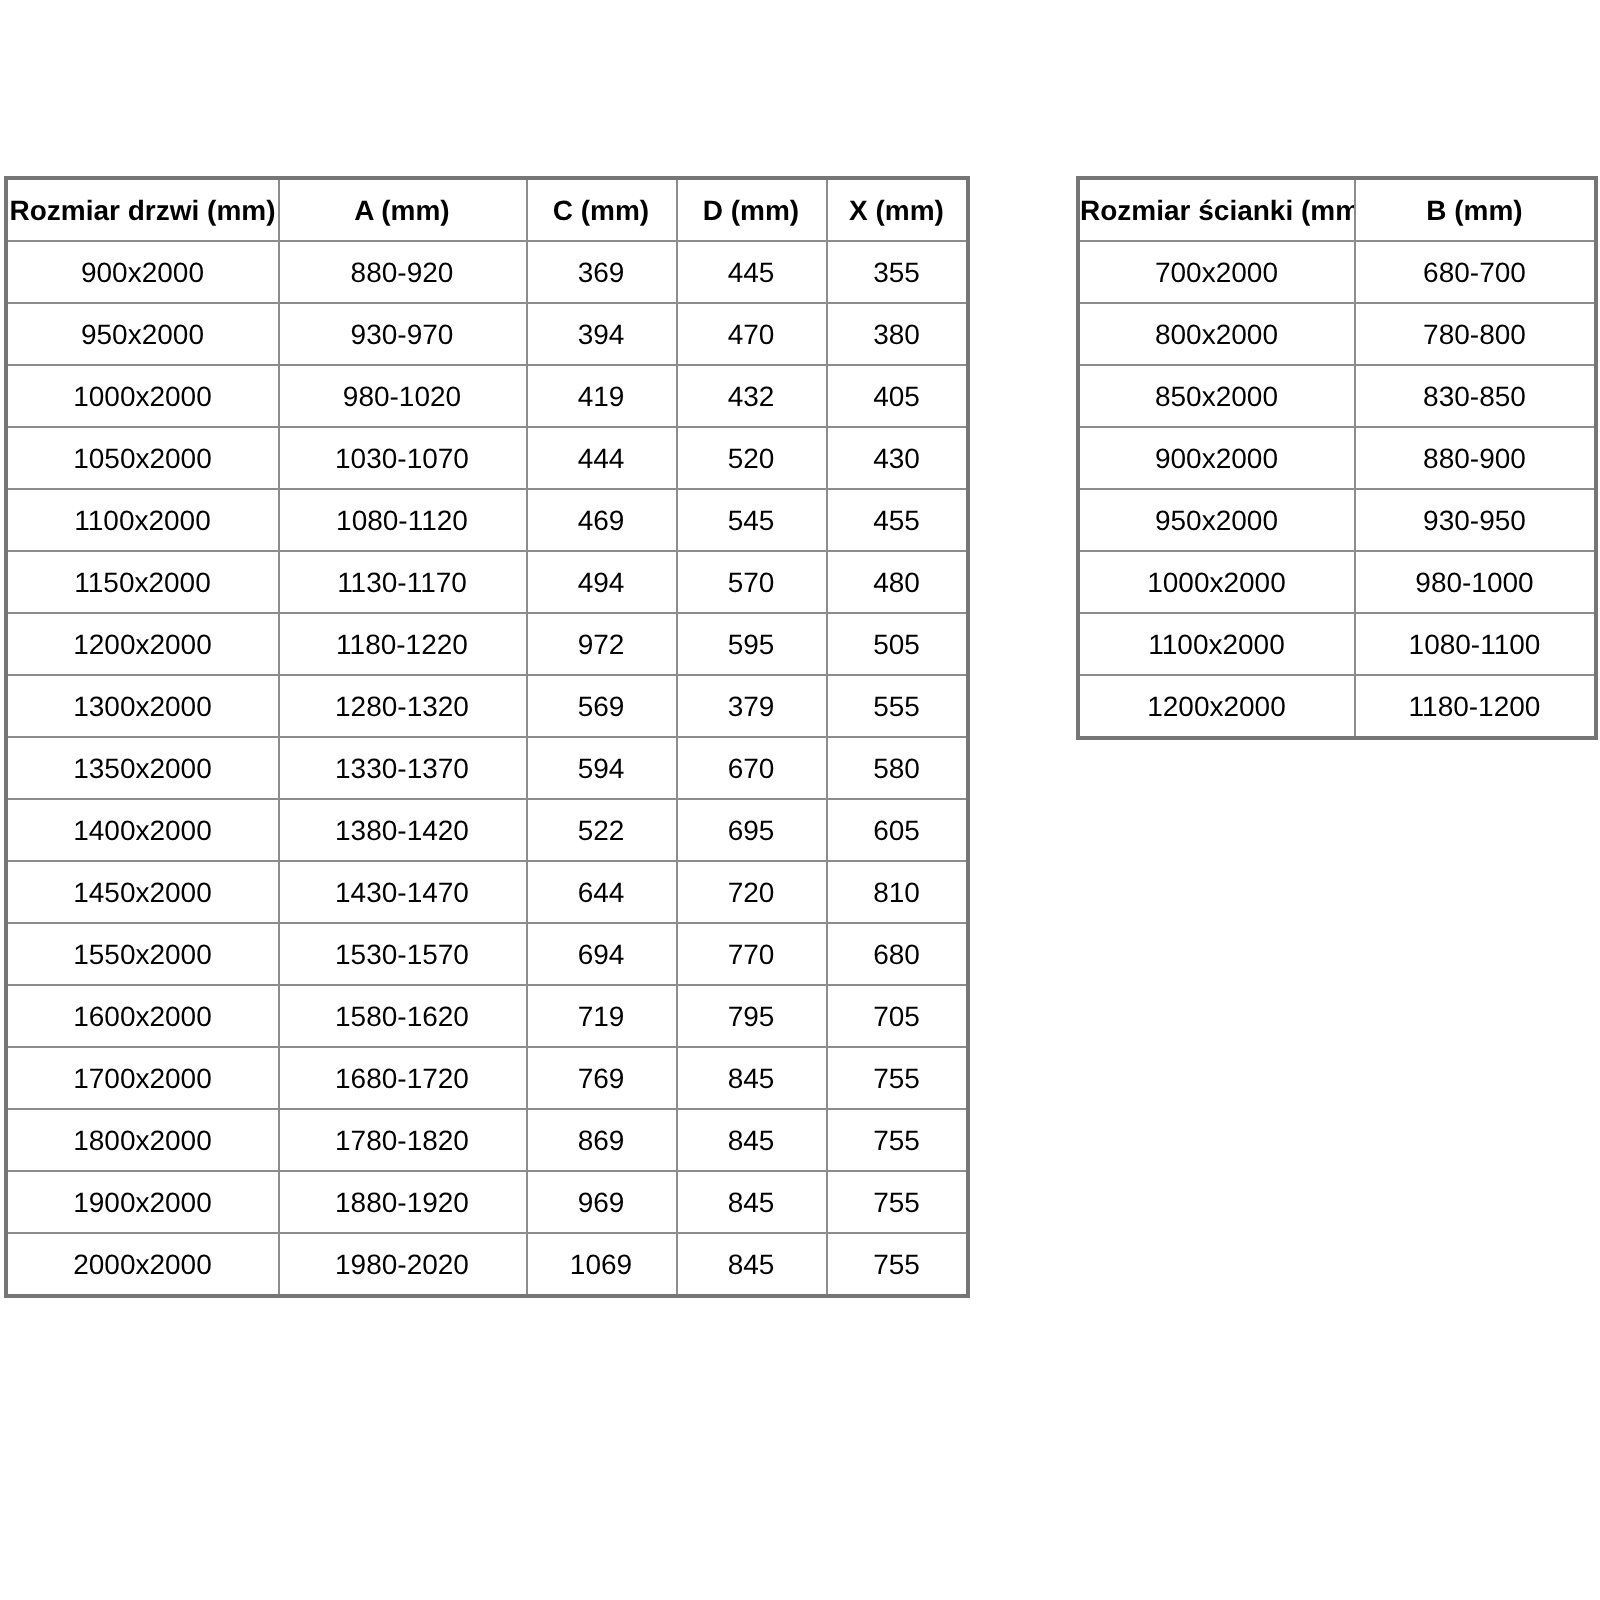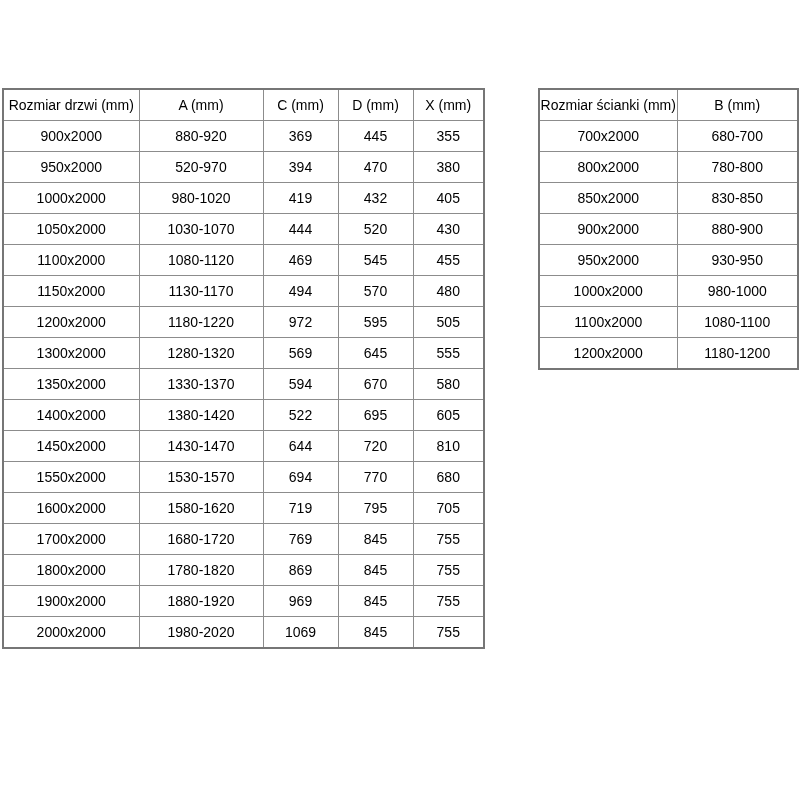--- a/index.html
+++ b/index.html
@@ -26,21 +26,21 @@
     text-align: center;
     vertical-align: middle;
     padding: 0;
     height: 30px;
     font-size: 14px;
     color: #000000;
     overflow: hidden;
     white-space: nowrap;
   }
   table.spec th {
-    font-weight: normal;
+    font-weight: bold;
   }
   table.doors {
     left: 2px;
     top: 88px;
     width: 481px;
   }
   table.walls {
     left: 538px;
     top: 88px;
     width: 259px;
@@ -69,21 +69,21 @@
     <tbody>
       <tr>
         <td>900x2000</td>
         <td>880-920</td>
         <td>369</td>
         <td>445</td>
         <td>355</td>
       </tr>
       <tr>
         <td>950x2000</td>
-        <td>520-970</td>
+        <td>930-970</td>
         <td>394</td>
         <td>470</td>
         <td>380</td>
       </tr>
       <tr>
         <td>1000x2000</td>
         <td>980-1020</td>
         <td>419</td>
         <td>432</td>
         <td>405</td>
@@ -113,21 +113,21 @@
         <td>1200x2000</td>
         <td>1180-1220</td>
         <td>972</td>
         <td>595</td>
         <td>505</td>
       </tr>
       <tr>
         <td>1300x2000</td>
         <td>1280-1320</td>
         <td>569</td>
-        <td>645</td>
+        <td>379</td>
         <td>555</td>
       </tr>
       <tr>
         <td>1350x2000</td>
         <td>1330-1370</td>
         <td>594</td>
         <td>670</td>
         <td>580</td>
       </tr>
       <tr>

